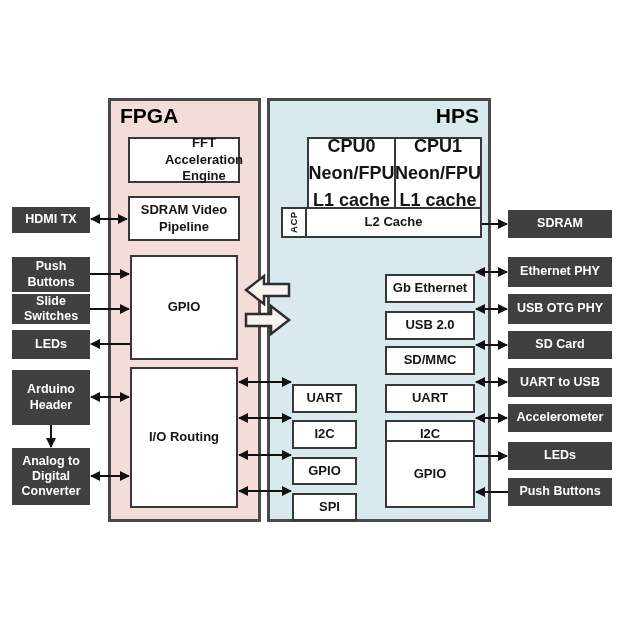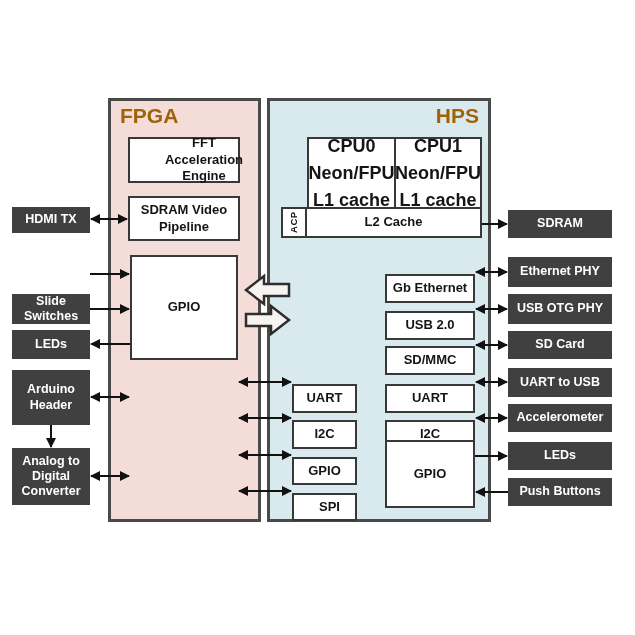--- a/index.html
+++ b/index.html
@@ -2,21 +2,21 @@
 <html><head>
 <meta charset="utf-8">
 <style>
   html,body{margin:0;padding:0;background:#ffffff;}
   body{width:635px;height:635px;font-family:"Liberation Sans",sans-serif;}
   .stage{position:relative;width:635px;height:635px;background:#ffffff;overflow:hidden;}
 
   .region{position:absolute;box-sizing:border-box;border:3px solid #4a4a4a;}
   .region-fpga{left:108px;top:98px;width:153px;height:424px;background:#f4ddd8;}
   .region-hps{left:267px;top:98px;width:224px;height:424px;background:#d9eaef;}
-  .region-label{position:absolute;top:3px;font-size:21px;font-weight:bold;color:#a16207;letter-spacing:0px;}
+  .region-label{position:absolute;top:3px;font-size:21px;font-weight:bold;color:#000000;letter-spacing:0px;}
   .region-label.lft{left:9px;}
   .region-label.rgt{right:9px;}
 
   .wbox{position:absolute;box-sizing:border-box;background:#ffffff;border:2px solid #383838;
         display:flex;align-items:center;justify-content:center;text-align:center;
         font-weight:bold;color:#141414;font-size:13px;line-height:1.3;white-space:pre-line;}
   .bbox{position:absolute;box-sizing:border-box;background:#404040;color:#ffffff;
         display:flex;align-items:center;justify-content:center;text-align:center;
         font-weight:bold;font-size:12.5px;line-height:1.22;white-space:pre-line;}
   .small{font-size:13px;margin-top:16px;}
@@ -35,20 +35,21 @@
   </div>
   <div class="region region-hps">
     <div class="region-label rgt">HPS</div>
   </div>
 
   <div class="wbox" style="left:128px;top:137px;width:112px;height:46px;padding-left:40px;">FFT Acceleration
 Engine</div>
   <div class="wbox" style="left:128px;top:196px;width:112px;height:45px;">SDRAM Video
 Pipeline</div>
   <div class="wbox" style="left:130px;top:255px;width:108px;height:105px;">GPIO</div>
+  <div class="wbox" style="left:130px;top:367px;width:108px;height:141px;">I/O Routing</div>
 
   <div class="wbox cpu" style="left:307px;top:137px;width:89px;height:72px;">CPU0
 Neon/FPU
 L1 cache</div>
   <div class="wbox cpu" style="left:394px;top:137px;width:88px;height:72px;">CPU1
 Neon/FPU
 L1 cache</div>
   <div class="wbox acp" style="left:281px;top:207px;width:26px;height:31px;"><span>ACP</span></div>
   <div class="wbox" style="left:305px;top:207px;width:177px;height:31px;">L2 Cache</div>
 
@@ -58,20 +59,22 @@
   <div class="wbox small" style="left:385px;top:368px;width:90px;height:29px;">UART</div>
   <div class="wbox small" style="left:385px;top:404px;width:90px;height:29px;">I2C</div>
   <div class="wbox" style="left:385px;top:440px;width:90px;height:68px;">GPIO</div>
 
   <div class="wbox small" style="left:292px;top:368px;width:65px;height:29px;">UART</div>
   <div class="wbox small" style="left:292px;top:404px;width:65px;height:29px;">I2C</div>
   <div class="wbox small" style="left:292px;top:441px;width:65px;height:28px;">GPIO</div>
   <div class="wbox small" style="left:292px;top:477px;width:65px;height:28px;padding-left:10px;">SPI</div>
 
   <div class="bbox" style="left:12px;top:207px;width:78px;height:26px;">HDMI TX</div>
+  <div class="bbox" style="left:12px;top:257px;width:78px;height:35px;">Push
+Buttons</div>
   <div class="bbox" style="left:12px;top:294px;width:78px;height:30px;">Slide
 Switches</div>
   <div class="bbox" style="left:12px;top:330px;width:78px;height:29px;">LEDs</div>
   <div class="bbox" style="left:12px;top:370px;width:78px;height:55px;">Arduino
 Header</div>
   <div class="bbox" style="left:12px;top:448px;width:78px;height:57px;">Analog to
 Digital
 Converter</div>
 
   <div class="bbox" style="left:508px;top:210px;width:104px;height:28px;">SDRAM</div>

